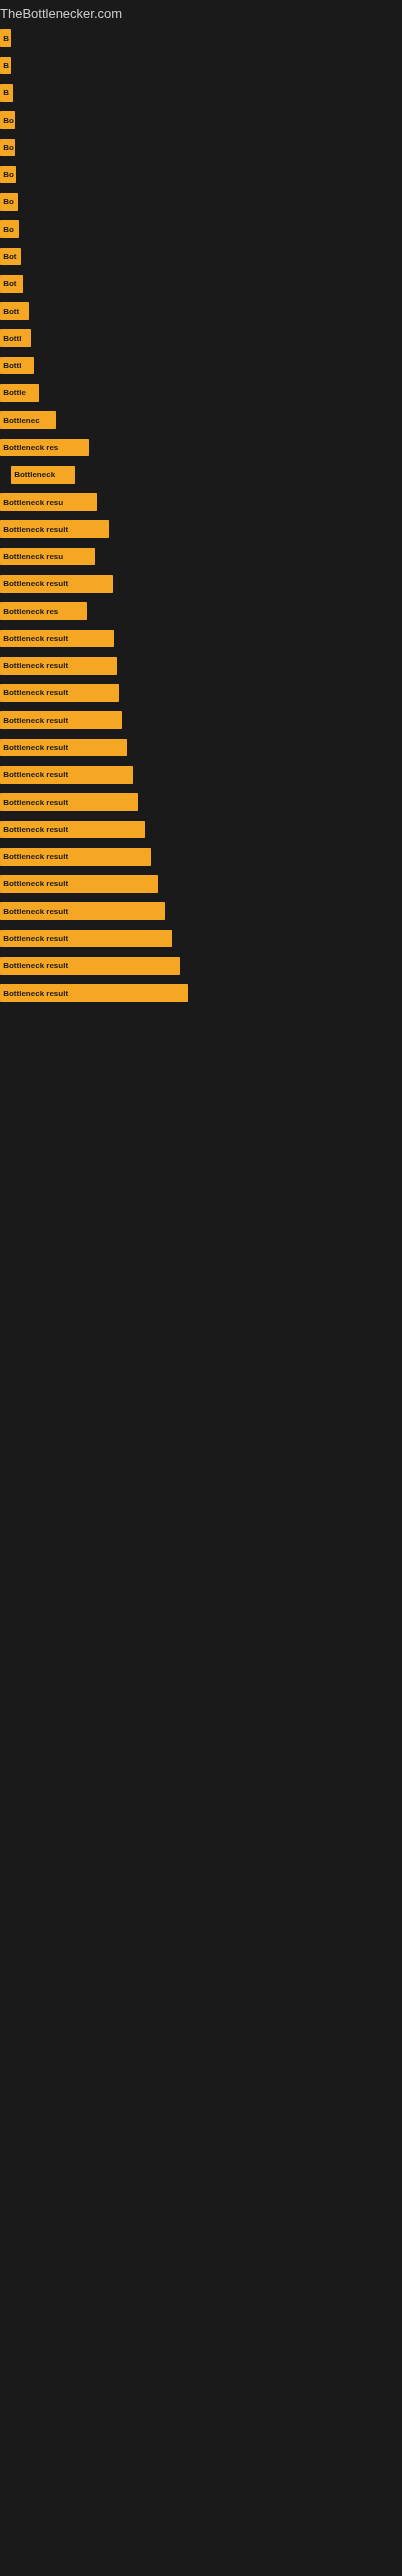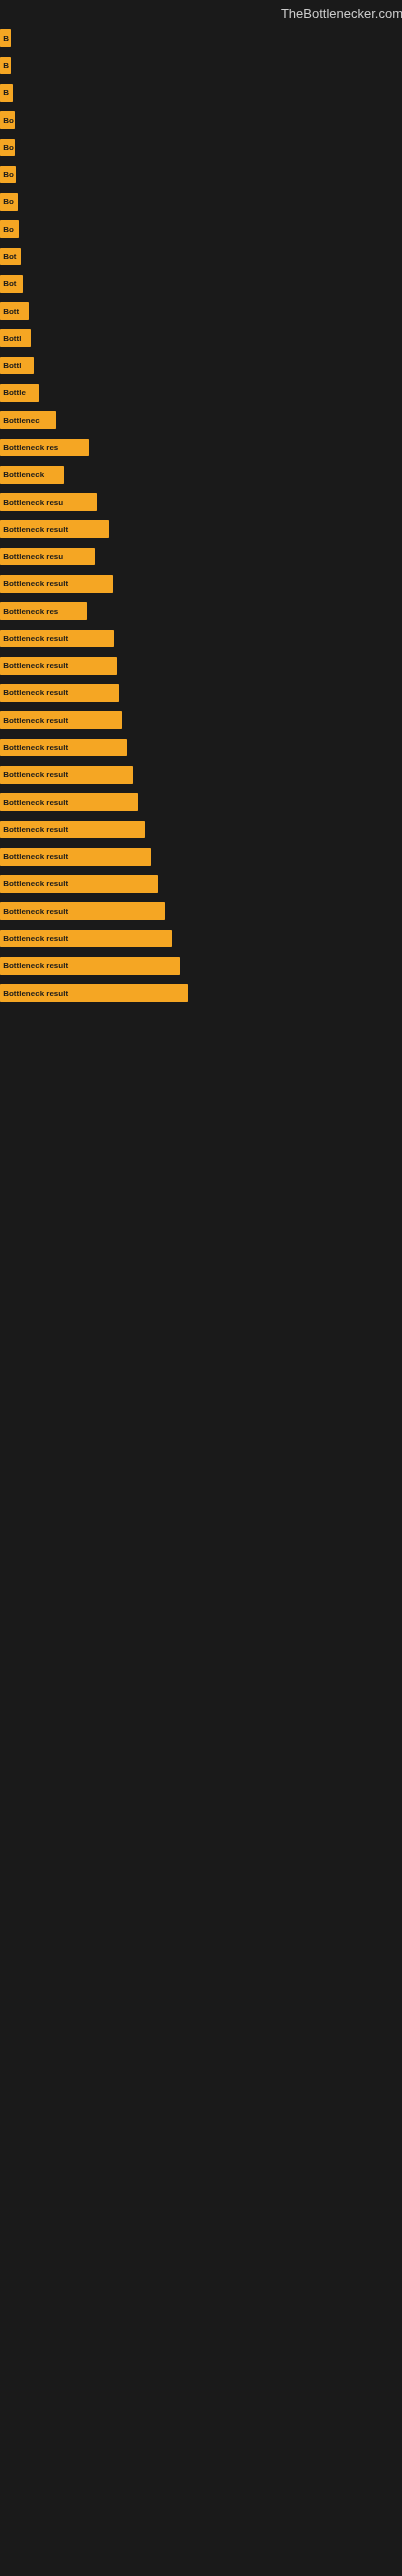--- a/index.html
+++ b/index.html
@@ -8,21 +8,21 @@
       box-sizing: border-box;
     }
     body {
       width: 403px;
       min-height: 2576px;
       background-color: #1a1a1a;
       font-family: Arial, sans-serif;
       position: relative;
     }
     .site-title {
-      text-align: right;
+      text-align: left;
       color: #cccccc;
       font-size: 13px;
       padding: 6.4px 0 3.2px 0;
       font-weight: normal;
     }
     .bar-container {
       display: flex;
       align-items: center;
       margin-bottom: 0px;
       padding: 4.8px 0 4.8px 0;
@@ -125,21 +125,21 @@
       <div class="bar-label" style="width: 56px; min-width: 56px; align-items: center;">
         <span>Bottlenec</span>
       </div>
     </div>
     <div class="bar-container">
       <div class="bar-label" style="width: 89px; min-width: 89px;">
         <span>Bottleneck res</span>
       </div>
     </div>
     <div class="bar-container">
-      <div class="bar-label" style="width: 64px; min-width: 64px;">
+      <div class="bar-label" style="width: 64px; min-width: 64px; margin-left: 11px;">
         <span>Bottleneck</span>
       </div>
     </div>
     <div class="bar-container">
       <div class="bar-label" style="width: 97px; min-width: 97px;">
         <span>Bottleneck resu</span>
       </div>
     </div>
     <div class="bar-container">
       <div class="bar-label" style="width: 109px; min-width: 109px;">

